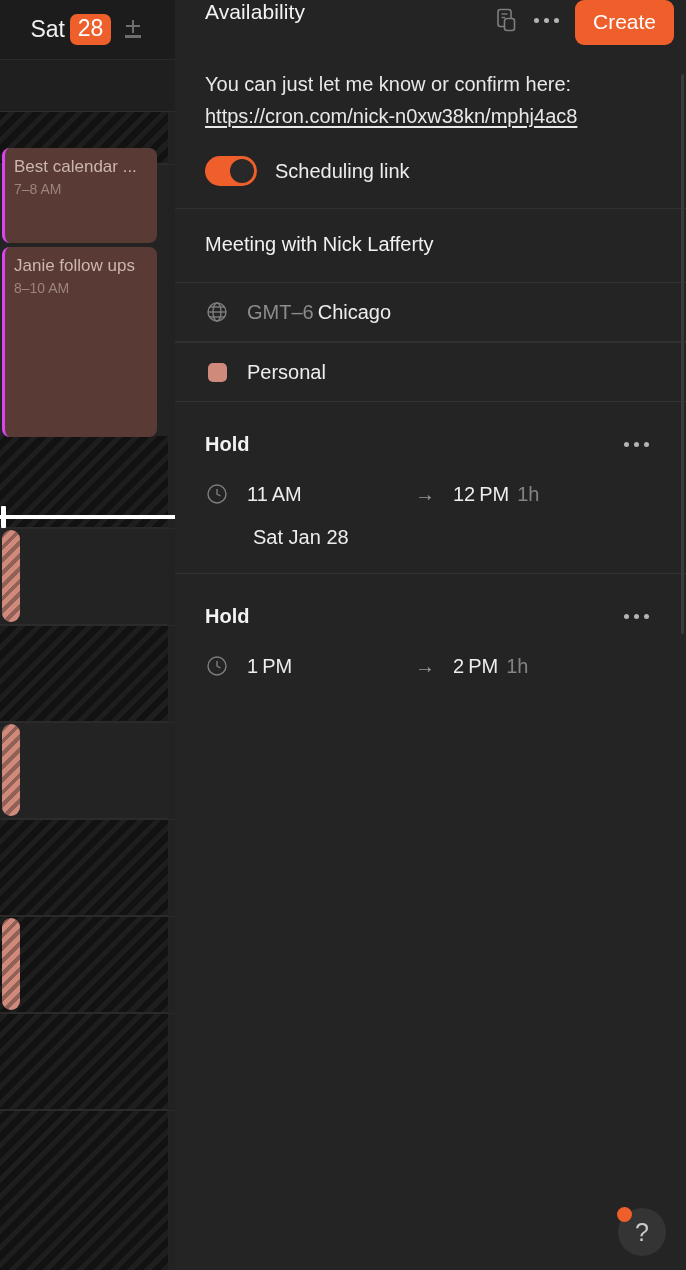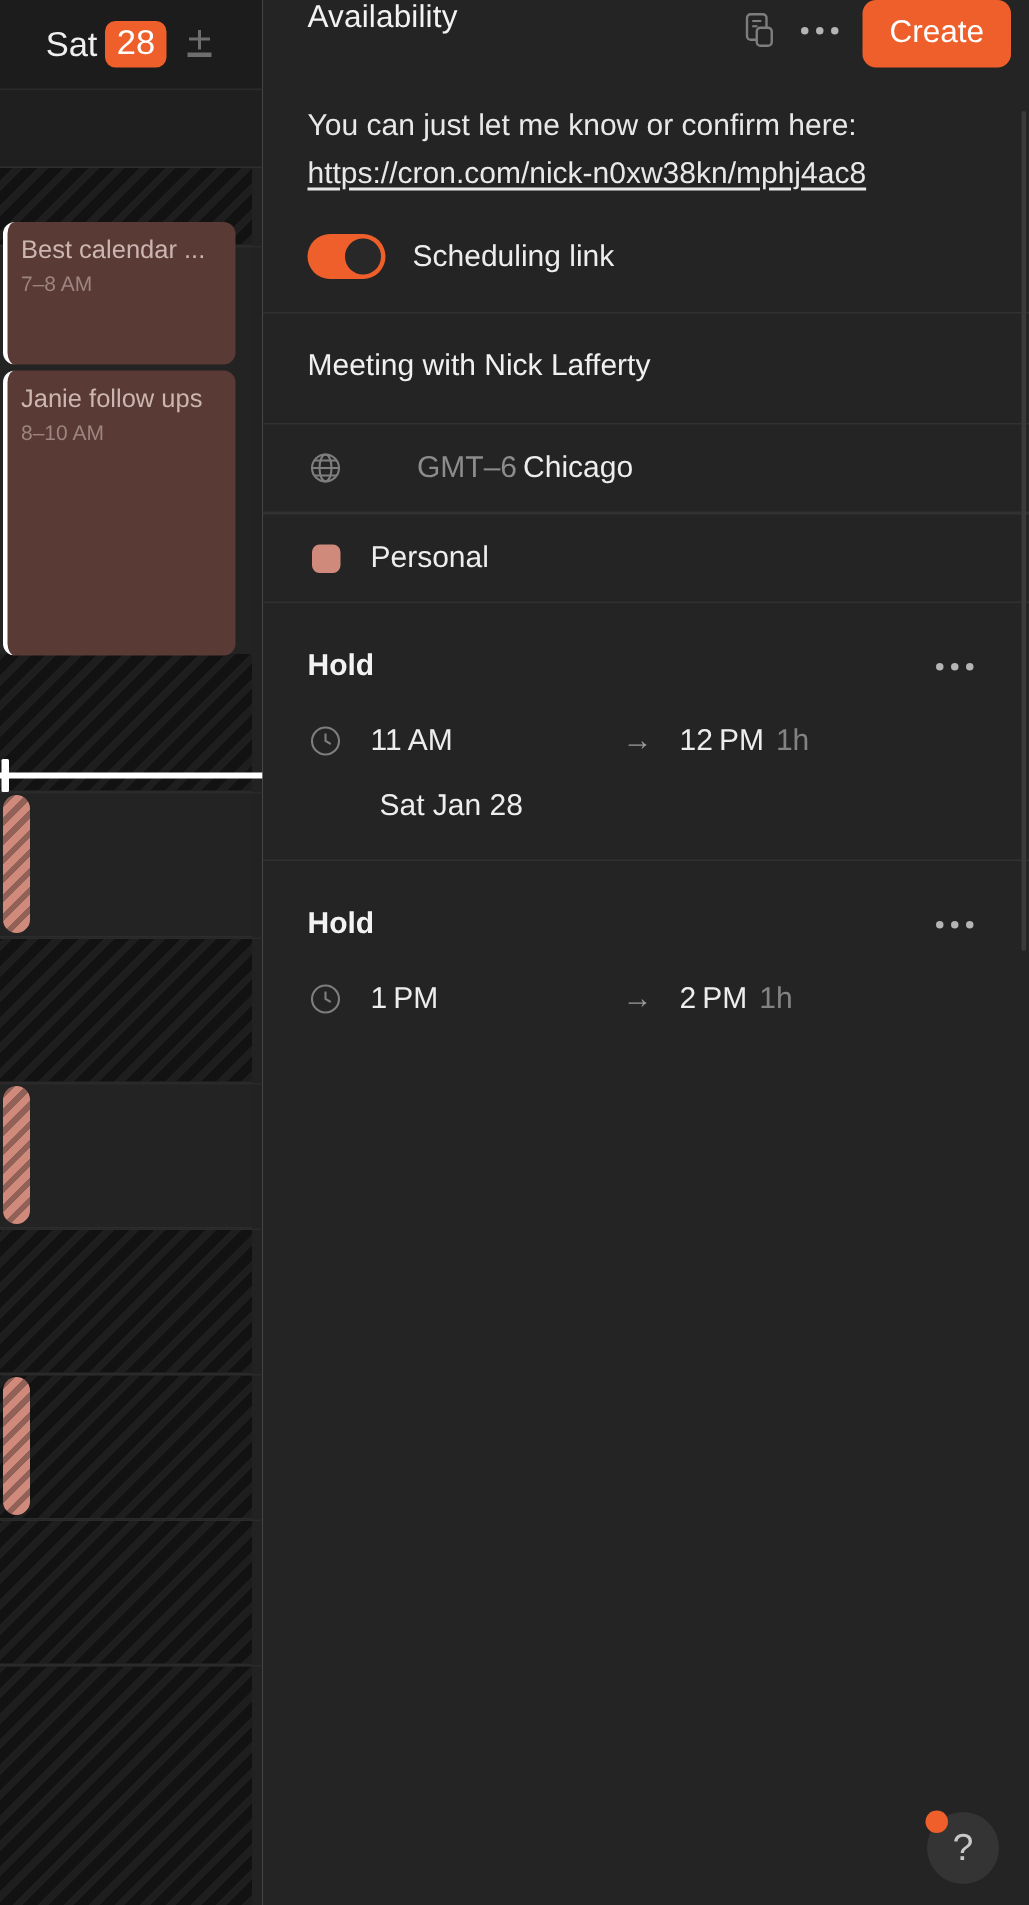--- a/index.html
+++ b/index.html
@@ -136,21 +136,21 @@
     background: #2a2a2a;
   }
 
   
   .cal-event {
     position: absolute;
     border-radius: 8px;
     overflow: hidden;
     padding: 7px 9px 0 9px;
     background: #5a3a34;
-    border-left: 3px solid #ffffff;
+    border-left: 3px solid #d946ef;
     cursor: pointer;
   }
   .cal-event .ev-title {
     font-size: 17px;
     line-height: 23px;
     color: #cbb6b1;
     font-weight: 400;
     word-break: break-word;
   }
   .cal-event .ev-time {
@@ -320,21 +320,21 @@
   .meta-icon {
     width: 24px; height: 24px;
     flex: 0 0 24px;
     display: flex; align-items: center; justify-content: center;
   }
   .meta-text {
     font-size: 20px;
     color: #ededed;
   }
   .meta-text.muted { color: #8e8e8e; }
-  .tz-off { color: #8c8c8c; margin-right: 4px; margin-left: 31px; }
+  .tz-off { color: #8c8c8c; margin-right: 4px; }
 
   .cal-swatch {
     width: 19px; height: 19px;
     border-radius: 5px;
     background: #d08a7c;
   }
 
   .block {
     padding: 22px 30px 24px 30px;
   }

